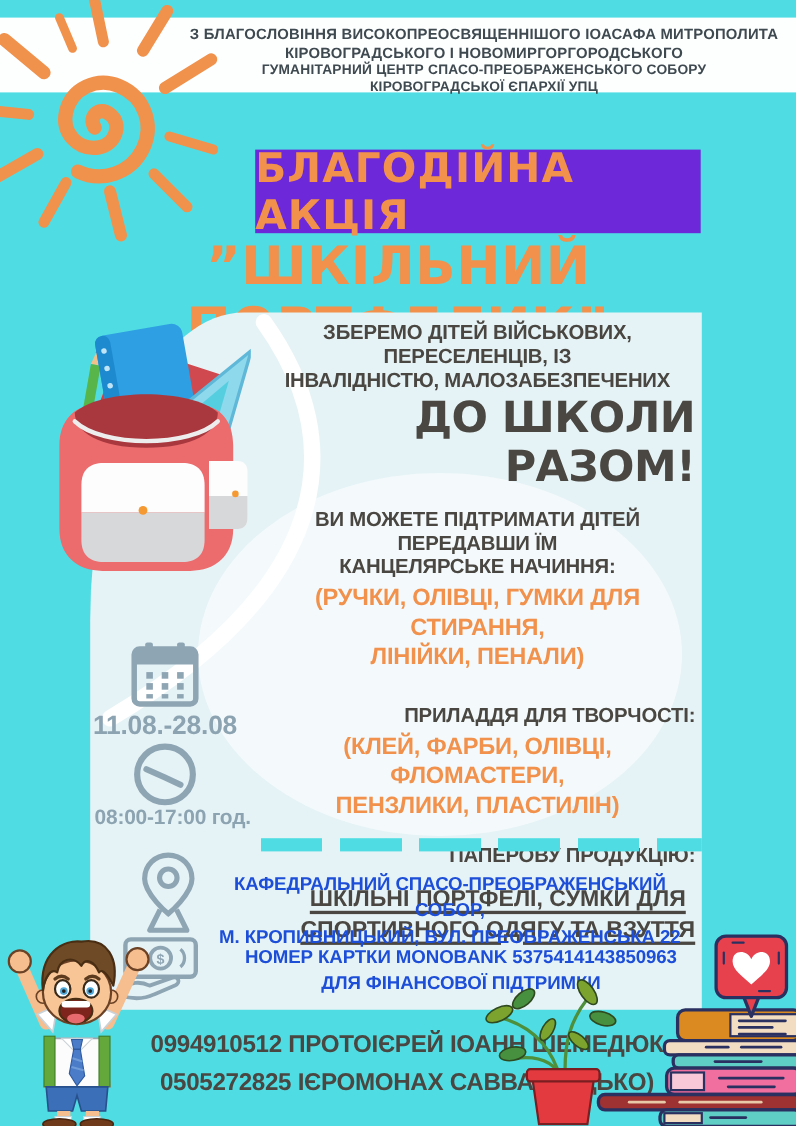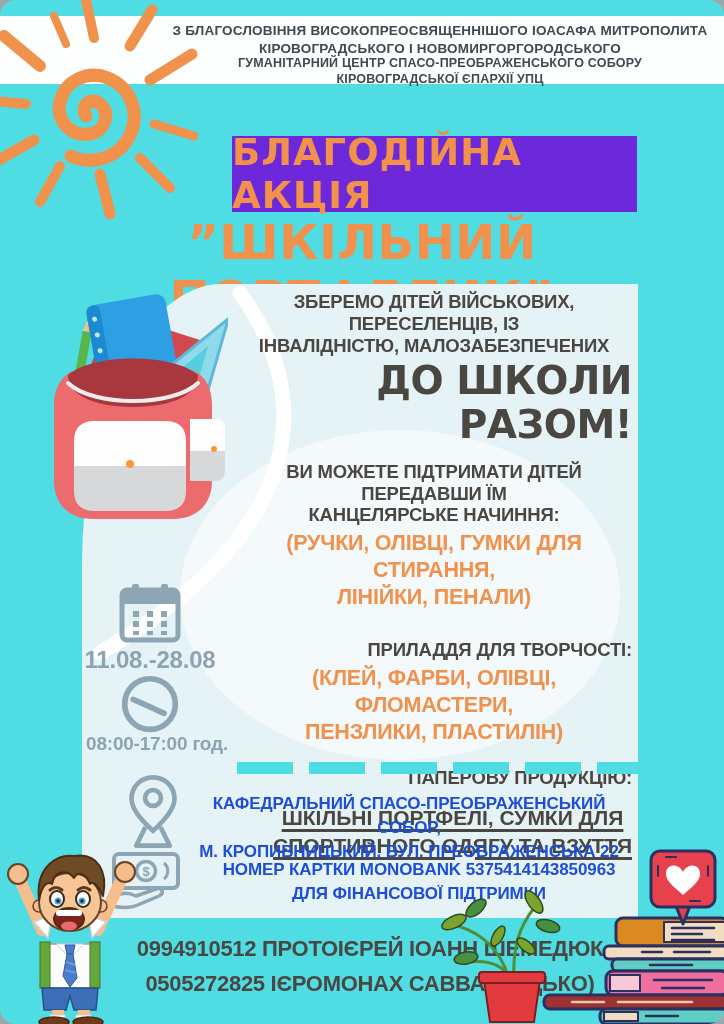--- a/index.html
+++ b/index.html
@@ -1,20 +1,19 @@
 <!DOCTYPE html>
 <html><head>
 <meta charset="utf-8">
 <style>
   html,body{margin:0;padding:0;background:#9aa7ad;}
   .poster{
     position:relative; width:724px; height:1024px; overflow:hidden;
     background:#4FDDE3;
     font-family:"Liberation Sans", sans-serif;
-    border-radius:15px;
     -webkit-font-smoothing:antialiased;
   }
   .abs{position:absolute;}
   .pre{white-space:pre-line;text-align:center;}
 
   
   .top-band{left:0; top:16px; width:724px; height:68px; background:#FDFEFE;}
   .blessing{left:170px; top:22px; width:540px; text-align:center;
     font-size:13.5px; font-weight:700; color:#3E4950; line-height:1.3; letter-spacing:.2px;}
   .center-org{left:170px; top:56px; width:540px; text-align:center;

